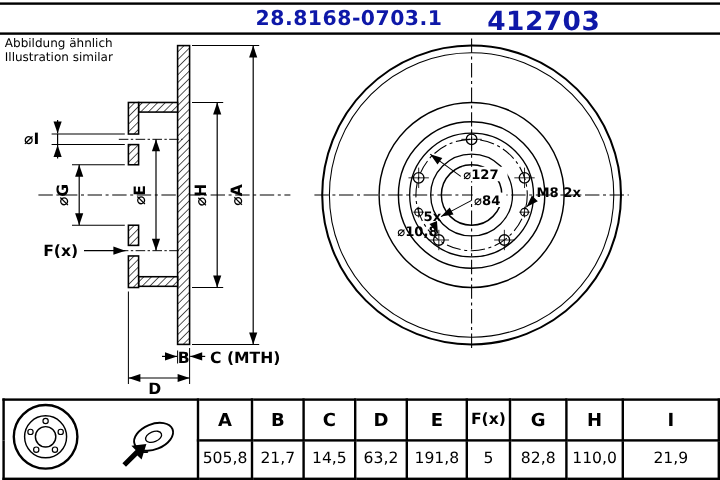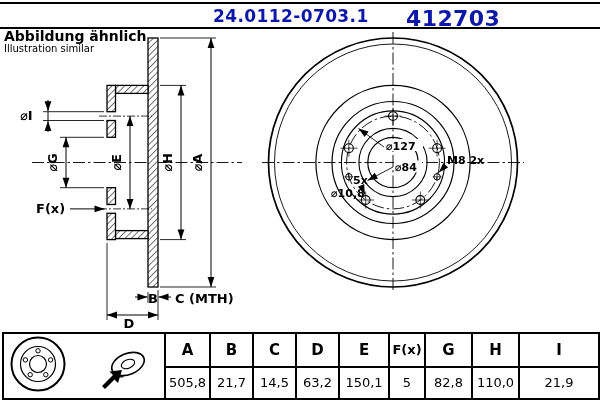--- a/index.html
+++ b/index.html
@@ -5,21 +5,21 @@
   html,body{margin:0;padding:0;}
   body{
     width:600px;height:400px;position:relative;background:#fff;overflow:hidden;
     font-family:"DejaVu Sans","Liberation Sans",sans-serif;color:#000;
   }
   .rule{position:absolute;left:0;width:600px;background:#000;}
   .rule.top{top:2px;height:2px;}
   .rule.bottom{top:27px;height:2px;}
   .part-no{position:absolute;left:213px;top:6px;font-size:17px;font-weight:bold;color:#0e18a8;letter-spacing:.4px;}
   .article-no{position:absolute;left:406px;top:6px;font-size:22px;font-weight:bold;color:#0e18a8;letter-spacing:.4px;}
-  .note1{position:absolute;left:4px;top:31px;font-size:14px;font-weight:bold;line-height:11px;}
+  .note1{position:absolute;left:4px;top:31px;font-size:10px;font-weight:normal;line-height:11px;}
   .note2{position:absolute;left:4px;top:43px;font-size:10px;line-height:11px;}
   svg.drawing{position:absolute;left:0;top:0;}
   .cl{stroke:#000;stroke-width:.9;fill:none;stroke-dasharray:12 3 2.5 3;}
   .clh{stroke:#000;stroke-width:.8;fill:none;stroke-dasharray:8 2 2 2;}
   .shape{fill:url(#hatch);stroke:#000;stroke-width:1.3;}
   .ext{stroke:#000;stroke-width:.85;fill:none;}
   .dim{stroke:#000;stroke-width:1;fill:none;}
   .thin{stroke:#000;stroke-width:.7;fill:none;}
   .c{fill:none;stroke:#000;}
   text.dl{font-size:13px;font-weight:bold;fill:#000;}
@@ -28,21 +28,21 @@
   table.dims td{border:2px solid #000;text-align:center;vertical-align:middle;padding:0;background:#fff;}
   td.th{font-size:15px;font-weight:bold;height:31px;}
   td.tv{font-size:13px;height:30px;}
   td.icon-cell{padding:0 2px;}
 </style>
 </head>
 <body>
 
 <div class="rule top"></div>
 <div class="rule bottom"></div>
-<div class="part-no">24.0112-0703.1</div>
+<div class="part-no">28.8168-0703.1</div>
 <div class="article-no">412703</div>
 <div class="note1">Abbildung ähnlich</div>
 <div class="note2">Illustration similar</div>
 
 <svg class="drawing" width="600" height="400" viewBox="0 0 600 400">
   <defs>
     <pattern id="hatch" width="4.5" height="4.5" patternUnits="userSpaceOnUse" patternTransform="rotate(45)">
       <rect width="4.5" height="4.5" fill="#fff"></rect>
       <line x1="0" y1="0" x2="0" y2="4.5" stroke="#000" stroke-width="1.1"></line>
     </pattern>
@@ -199,20 +199,20 @@
     <td class="th" style="font-size:13px">F(x)</td>
     <td class="th">G</td>
     <td class="th">H</td>
     <td class="th">I</td>
   </tr>
   <tr>
     <td class="tv">505,8</td>
     <td class="tv">21,7</td>
     <td class="tv">14,5</td>
     <td class="tv">63,2</td>
-    <td class="tv">150,1</td>
+    <td class="tv">191,8</td>
     <td class="tv">5</td>
     <td class="tv">82,8</td>
     <td class="tv">110,0</td>
     <td class="tv">21,9</td>
   </tr>
 </tbody>
   </table>
 
 </body></html>

